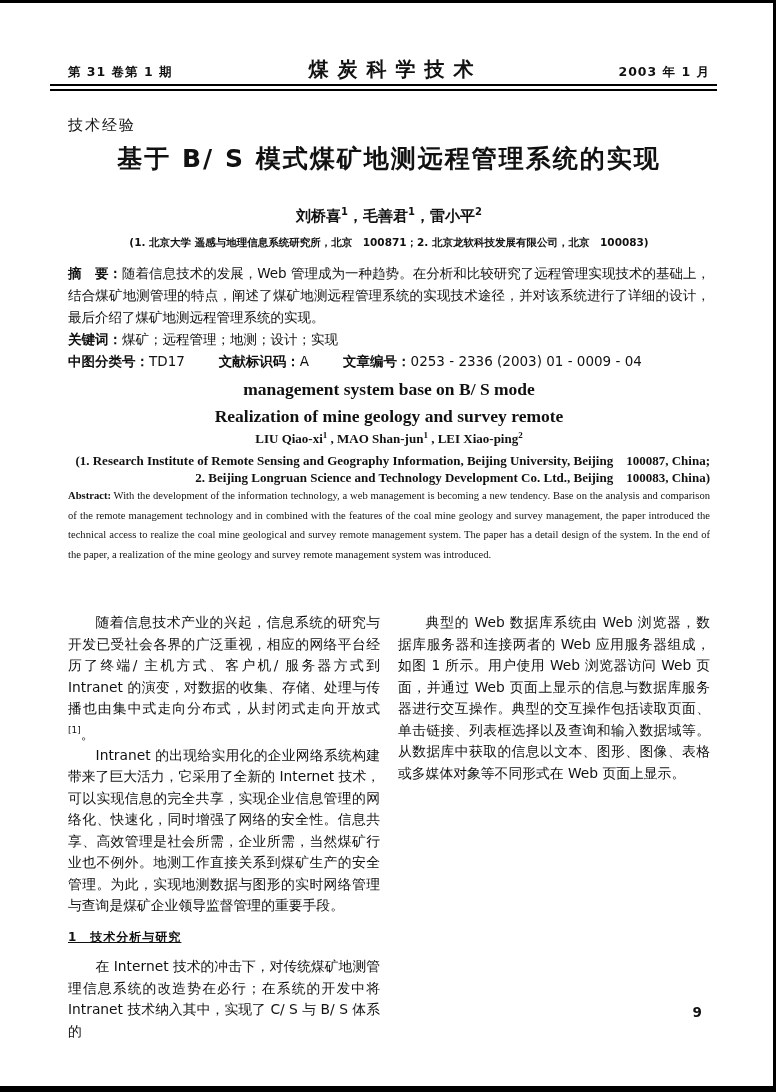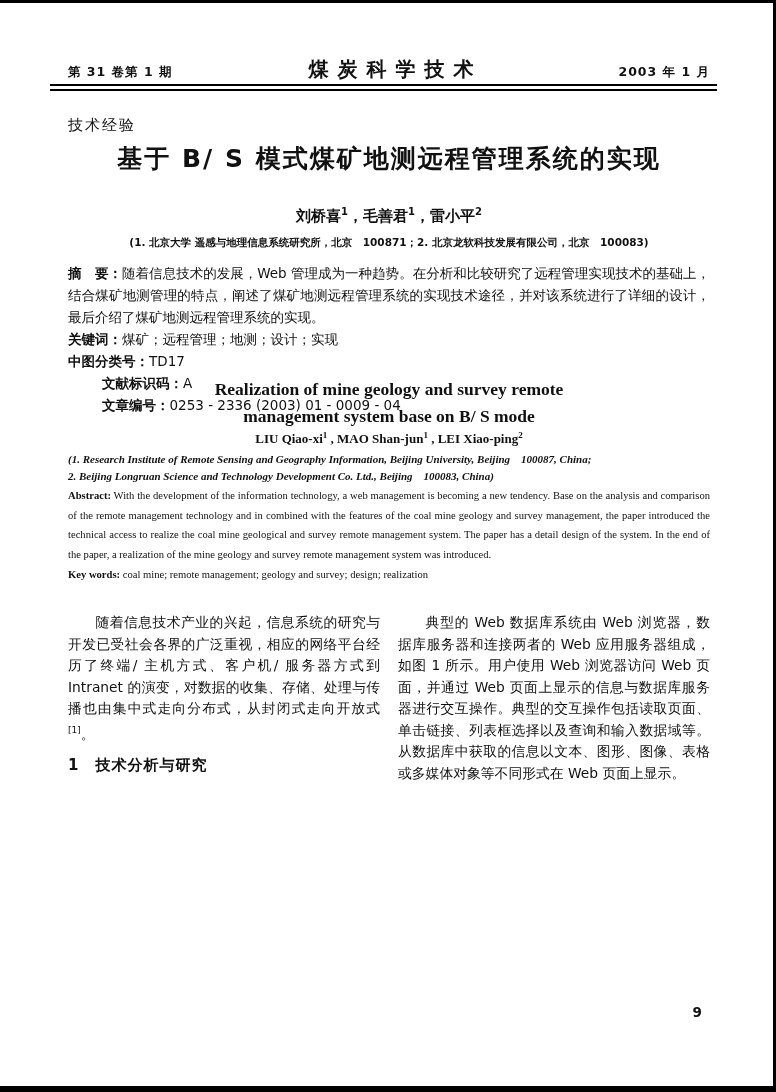--- a/index.html
+++ b/index.html
@@ -27,42 +27,42 @@
   .title-cn{top:142px;text-align:center;font-size:25px;font-weight:bold;letter-spacing:2px;}
 
   .authors-cn{top:206px;text-align:center;font-size:15px;font-weight:bold;}
   .authors-cn sup{font-size:10px;}
 
   .affil-cn{top:236px;text-align:center;font-size:10.5px;font-weight:bold;}
 
   .meta-block{top:262px;font-size:13.5px;line-height:22px;text-align:justify;}
   .meta-block .lbl{font-weight:bold;}
   .kw-line{margin-top:0;}
-  .cls-line{display:flex;gap:0;flex-direction:column;}
+  .cls-line{display:flex;gap:0;}
   .cls-item{white-space:nowrap;}
   .cls-item + .cls-item{margin-left:34px;}
 
   .serif{font-family:"Liberation Serif",serif;}
   .title-en{top:376px;text-align:center;font-size:17.5px;font-weight:bold;line-height:27px;}
   .authors-en{top:430px;text-align:center;font-size:13px;font-weight:bold;}
   .authors-en sup{font-size:9px;}
-  .affil-en{text-align:left;font-size:11px;font-style:italic;font-weight:bold;}
+  .affil-en{text-align:right;font-size:13px;font-weight:bold;}
   .affil-en-1{top:452px;}
   .affil-en-2{top:469px;}
 
   .abstract-en{top:486px;font-size:10.6px;line-height:19.5px;text-align:justify;}
   .abstract-en .lbl{font-weight:bold;font-style:normal;}
   .kw-en{margin-top:1px;}
 
   .columns{top:612px;display:flex;gap:18px;justify-content:center;}
   .col{width:312px;font-size:13.8px;line-height:21.5px;text-align:justify;}
   .col p{margin:0;text-indent:2em;}
   .col p.noindent{text-indent:0;}
   .col sup{font-size:9px;}
-  .h-sec{font-size:15px;font-weight:bold;margin:10px 0 8px 0;letter-spacing:1px;}
+  .h-sec{font-size:12px;font-weight:bold;margin:10px 0 8px 0;letter-spacing:1px;text-decoration:underline;}
   .h-sub{font-size:14px;font-weight:bold;margin:4px 0 3px 0;}
   .h-subsub{font-size:13.2px;margin-top:4px;font-family:"Liberation Serif",serif;}
 
   .page-number{top:1004px;right:74px;font-size:13.5px;font-weight:bold;}
 </style>
 </head>
 <body>
 
 <div class="frame frame-top"></div>
 <div class="frame frame-right"></div>
@@ -89,39 +89,40 @@
   <div><span class="lbl">摘　要：</span><span>随着信息技术的发展，Web 管理成为一种趋势。在分析和比较研究了远程管理实现技术的基础上，结合煤矿地测管理的特点，阐述了煤矿地测远程管理系统的实现技术途径，并对该系统进行了详细的设计，最后介绍了煤矿地测远程管理系统的实现。</span></div>
   <div class="kw-line"><span class="lbl">关键词：</span><span>煤矿；远程管理；地测；设计；实现</span></div>
   <div class="cls-line">
     <span class="cls-item"><span class="lbl">中图分类号：</span><span>TD17</span></span>
     <span class="cls-item"><span class="lbl">文献标识码：</span><span>A</span></span>
     <span class="cls-item"><span class="lbl">文章编号：</span><span>0253 - 2336 (2003) 01 - 0009 - 04</span></span>
   </div>
 </div>
 
 <div class="abs content serif title-en">
+  <div>management system base on B/ S mode</div>
   <div>Realization of mine geology and survey remote</div>
-  <div>management system base on B/ S mode</div>
 </div>
 
 <div class="abs content serif authors-en">
   <span>LIU Qiao-xi</span><sup>1</sup><span> , </span><span>MAO Shan-jun</span><sup>1</sup><span> , </span><span>LEI Xiao-ping</span><sup>2</sup>
 </div>
 
 <div class="abs content serif affil-en affil-en-1">(1. Research Institute of Remote Sensing and Geography Information, Beijing University, Beijing　100087, China;</div>
 <div class="abs content serif affil-en affil-en-2">2. Beijing Longruan Science and Technology Development Co. Ltd., Beijing　100083, China)</div>
 
 <div class="abs content serif abstract-en">
   <div><span class="lbl">Abstract:</span><span> With the development of the information technology, a web management is becoming a new tendency. Base on the analysis and comparison of the remote management technology and in combined with the features of the coal mine geology and survey management, the paper introduced the technical access to realize the coal mine geological and survey remote management system. The paper has a detail design of the system. In the end of the paper, a realization of the mine geology and survey remote management system was introduced.</span></div>
-  <div class="kw-en"><span class="lbl">Key words:</span><span> coal mine; remote management; geology and survey; design; realization</span></div>
 </div>
 
 <div class="abs content columns">
   <div class="col">
     <p><span>随着信息技术产业的兴起，信息系统的研究与开发已受社会各界的广泛重视，相应的网络平台经历了终端/ 主机方式、客户机/ 服务器方式到 Intranet 的演变，对数据的收集、存储、处理与传播也由集中式走向分布式，从封闭式走向开放式</span><sup>[1]</sup><span>。</span></p>
+    <p>Intranet 的出现给实用化的企业网络系统构建带来了巨大活力，它采用了全新的 Internet 技术，可以实现信息的完全共享，实现企业信息管理的网络化、快速化，同时增强了网络的安全性。信息共享、高效管理是社会所需，企业所需，当然煤矿行业也不例外。地测工作直接关系到煤矿生产的安全管理。为此，实现地测数据与图形的实时网络管理与查询是煤矿企业领导监督管理的重要手段。</p>
     <div class="h-sec">1　技术分析与研究</div>
+    <p>在 Internet 技术的冲击下，对传统煤矿地测管理信息系统的改造势在必行；在系统的开发中将 Intranet 技术纳入其中，实现了 C/ S 与 B/ S 体系的</p>
   </div>
   <div class="col">
     <p>典型的 Web 数据库系统由 Web 浏览器，数据库服务器和连接两者的 Web 应用服务器组成，如图 1 所示。用户使用 Web 浏览器访问 Web 页面，并通过 Web 页面上显示的信息与数据库服务器进行交互操作。典型的交互操作包括读取页面、单击链接、列表框选择以及查询和输入数据域等。从数据库中获取的信息以文本、图形、图像、表格或多媒体对象等不同形式在 Web 页面上显示。</p>
   </div>
 </div>
 
 <div class="abs page-number">9</div>
 
 </body></html>

